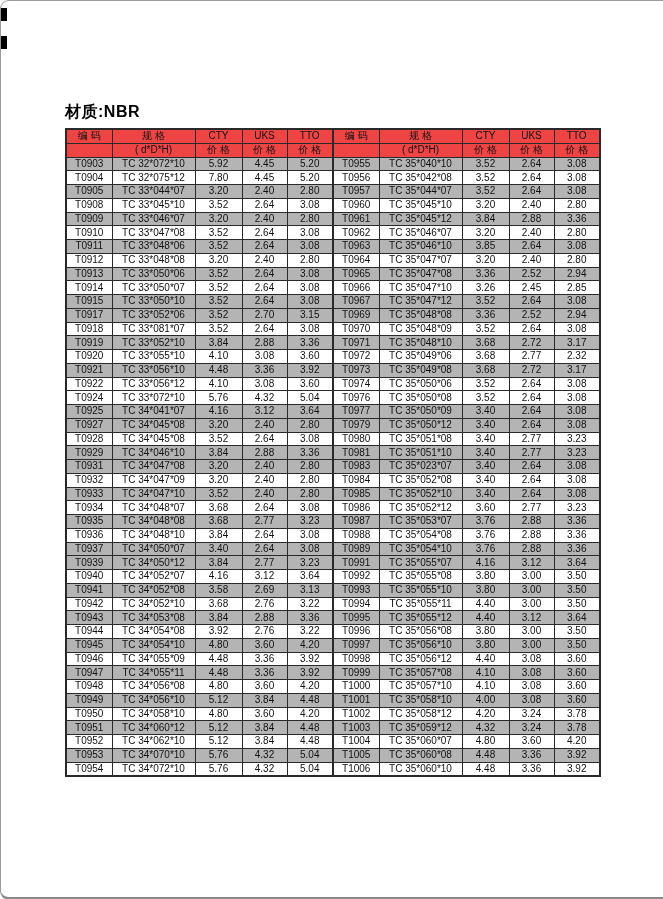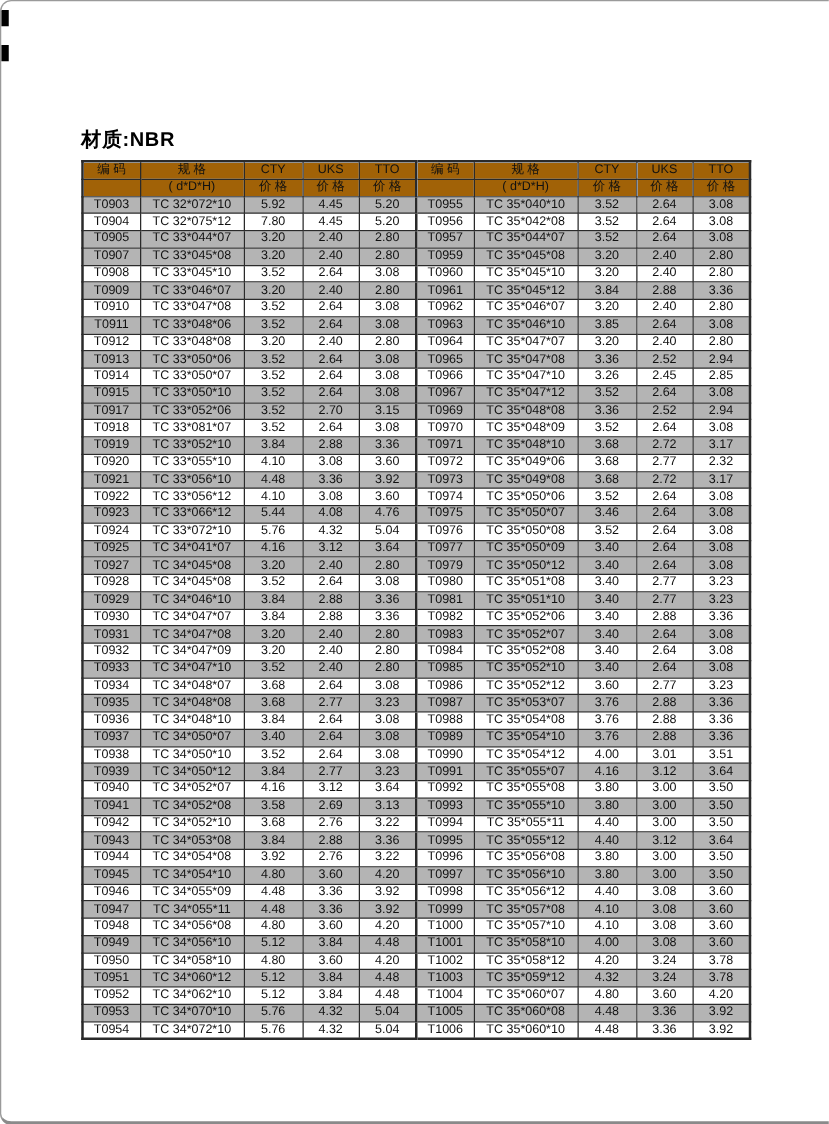--- a/index.html
+++ b/index.html
@@ -42,21 +42,21 @@
     font-size: 10px;
     font-weight: normal;
     text-align: center;
     vertical-align: middle;
     height: 12.75px;
     padding: 0 1px;
     white-space: nowrap;
     overflow: hidden;
     line-height: 12px;
   }
-  table.price-table th { background: #a16207; }
+  table.price-table th { background: #ef4444; }
   table.price-table tr.stripe td { background: #b4b4b4; }
   table.price-table td.half-split, table.price-table th.half-split {
     border-left: 2px solid #2a2a2a;
   }
 </style>
 </head>
 <body>
 
 <div class="page">
   <div class="scan-mark m1"></div>
@@ -134,32 +134,20 @@
             <td>TC 33*044*07</td>
             <td>3.20</td>
             <td>2.40</td>
             <td>2.80</td>
             <td class="half-split">T0957</td>
             <td>TC 35*044*07</td>
             <td>3.52</td>
             <td>2.64</td>
             <td>3.08</td>
           </tr>
-          <tr class="stripe">
-            <td>T0907</td>
-            <td>TC 33*045*08</td>
-            <td>3.20</td>
-            <td>2.40</td>
-            <td>2.80</td>
-            <td class="half-split">T0959</td>
-            <td>TC 35*045*08</td>
-            <td>3.20</td>
-            <td>2.40</td>
-            <td>2.80</td>
-          </tr>
           <tr>
             <td>T0908</td>
             <td>TC 33*045*10</td>
             <td>3.52</td>
             <td>2.64</td>
             <td>3.08</td>
             <td class="half-split">T0960</td>
             <td>TC 35*045*10</td>
             <td>3.20</td>
             <td>2.40</td>
@@ -311,32 +299,20 @@
           </tr>
           <tr>
             <td>T0922</td>
             <td>TC 33*056*12</td>
             <td>4.10</td>
             <td>3.08</td>
             <td>3.60</td>
             <td class="half-split">T0974</td>
             <td>TC 35*050*06</td>
             <td>3.52</td>
-            <td>2.64</td>
-            <td>3.08</td>
-          </tr>
-          <tr class="stripe">
-            <td>T0923</td>
-            <td>TC 33*066*12</td>
-            <td>5.44</td>
-            <td>4.08</td>
-            <td>4.76</td>
-            <td class="half-split">T0975</td>
-            <td>TC 35*050*07</td>
-            <td>3.46</td>
             <td>2.64</td>
             <td>3.08</td>
           </tr>
           <tr>
             <td>T0924</td>
             <td>TC 33*072*10</td>
             <td>5.76</td>
             <td>4.32</td>
             <td>5.04</td>
             <td class="half-split">T0976</td>
@@ -386,40 +362,28 @@
             <td>TC 34*046*10</td>
             <td>3.84</td>
             <td>2.88</td>
             <td>3.36</td>
             <td class="half-split">T0981</td>
             <td>TC 35*051*10</td>
             <td>3.40</td>
             <td>2.77</td>
             <td>3.23</td>
           </tr>
-          <tr>
-            <td>T0930</td>
-            <td>TC 34*047*07</td>
-            <td>3.84</td>
-            <td>2.88</td>
-            <td>3.36</td>
-            <td class="half-split">T0982</td>
-            <td>TC 35*052*06</td>
-            <td>3.40</td>
-            <td>2.88</td>
-            <td>3.36</td>
-          </tr>
           <tr class="stripe">
             <td>T0931</td>
             <td>TC 34*047*08</td>
             <td>3.20</td>
             <td>2.40</td>
             <td>2.80</td>
             <td class="half-split">T0983</td>
-            <td>TC 35*052*07</td>
+            <td>TC 35*023*07</td>
             <td>3.40</td>
             <td>2.64</td>
             <td>3.08</td>
           </tr>
           <tr>
             <td>T0932</td>
             <td>TC 34*047*09</td>
             <td>3.20</td>
             <td>2.40</td>
             <td>2.80</td>
@@ -481,32 +445,20 @@
             <td>T0937</td>
             <td>TC 34*050*07</td>
             <td>3.40</td>
             <td>2.64</td>
             <td>3.08</td>
             <td class="half-split">T0989</td>
             <td>TC 35*054*10</td>
             <td>3.76</td>
             <td>2.88</td>
             <td>3.36</td>
-          </tr>
-          <tr>
-            <td>T0938</td>
-            <td>TC 34*050*10</td>
-            <td>3.52</td>
-            <td>2.64</td>
-            <td>3.08</td>
-            <td class="half-split">T0990</td>
-            <td>TC 35*054*12</td>
-            <td>4.00</td>
-            <td>3.01</td>
-            <td>3.51</td>
           </tr>
           <tr class="stripe">
             <td>T0939</td>
             <td>TC 34*050*12</td>
             <td>3.84</td>
             <td>2.77</td>
             <td>3.23</td>
             <td class="half-split">T0991</td>
             <td>TC 35*055*07</td>
             <td>4.16</td>

